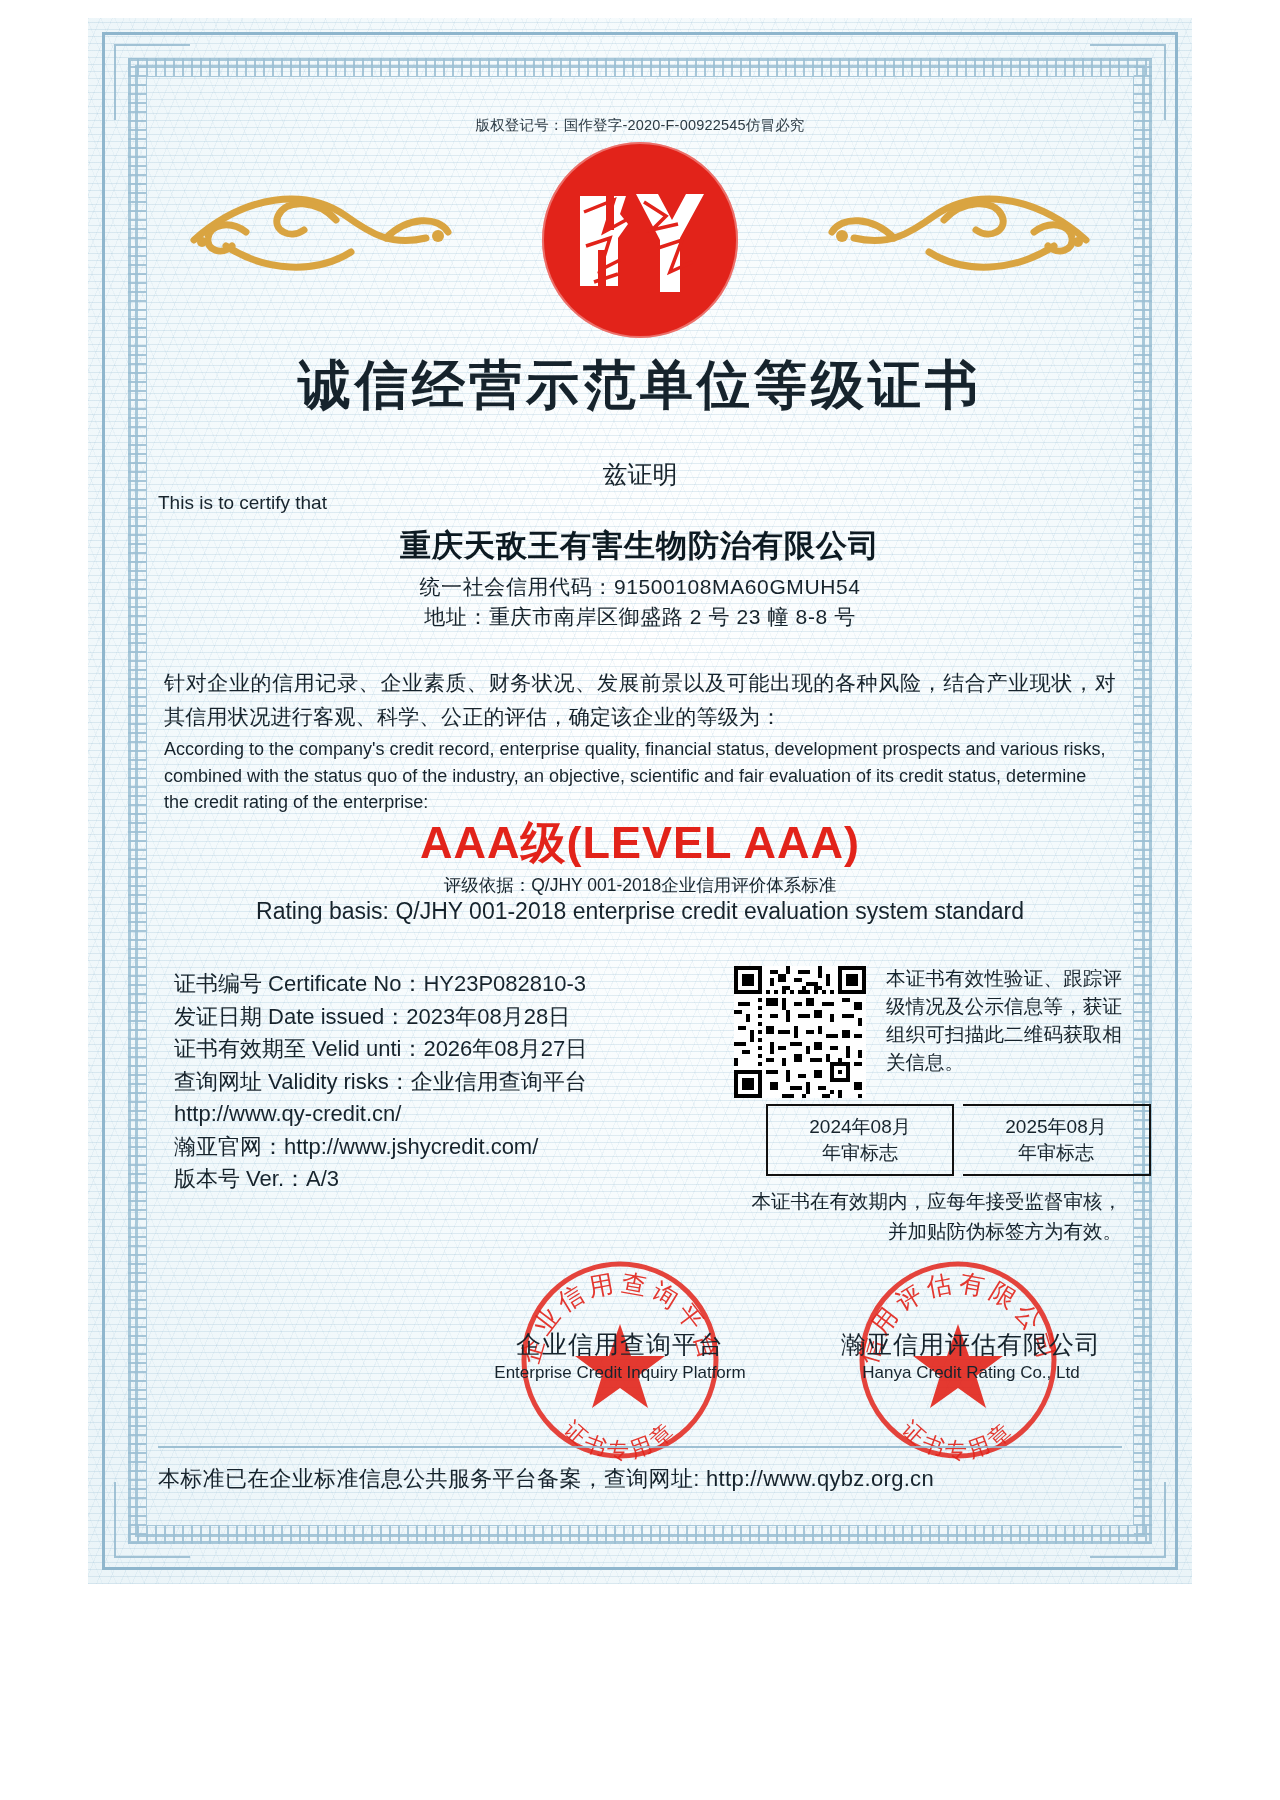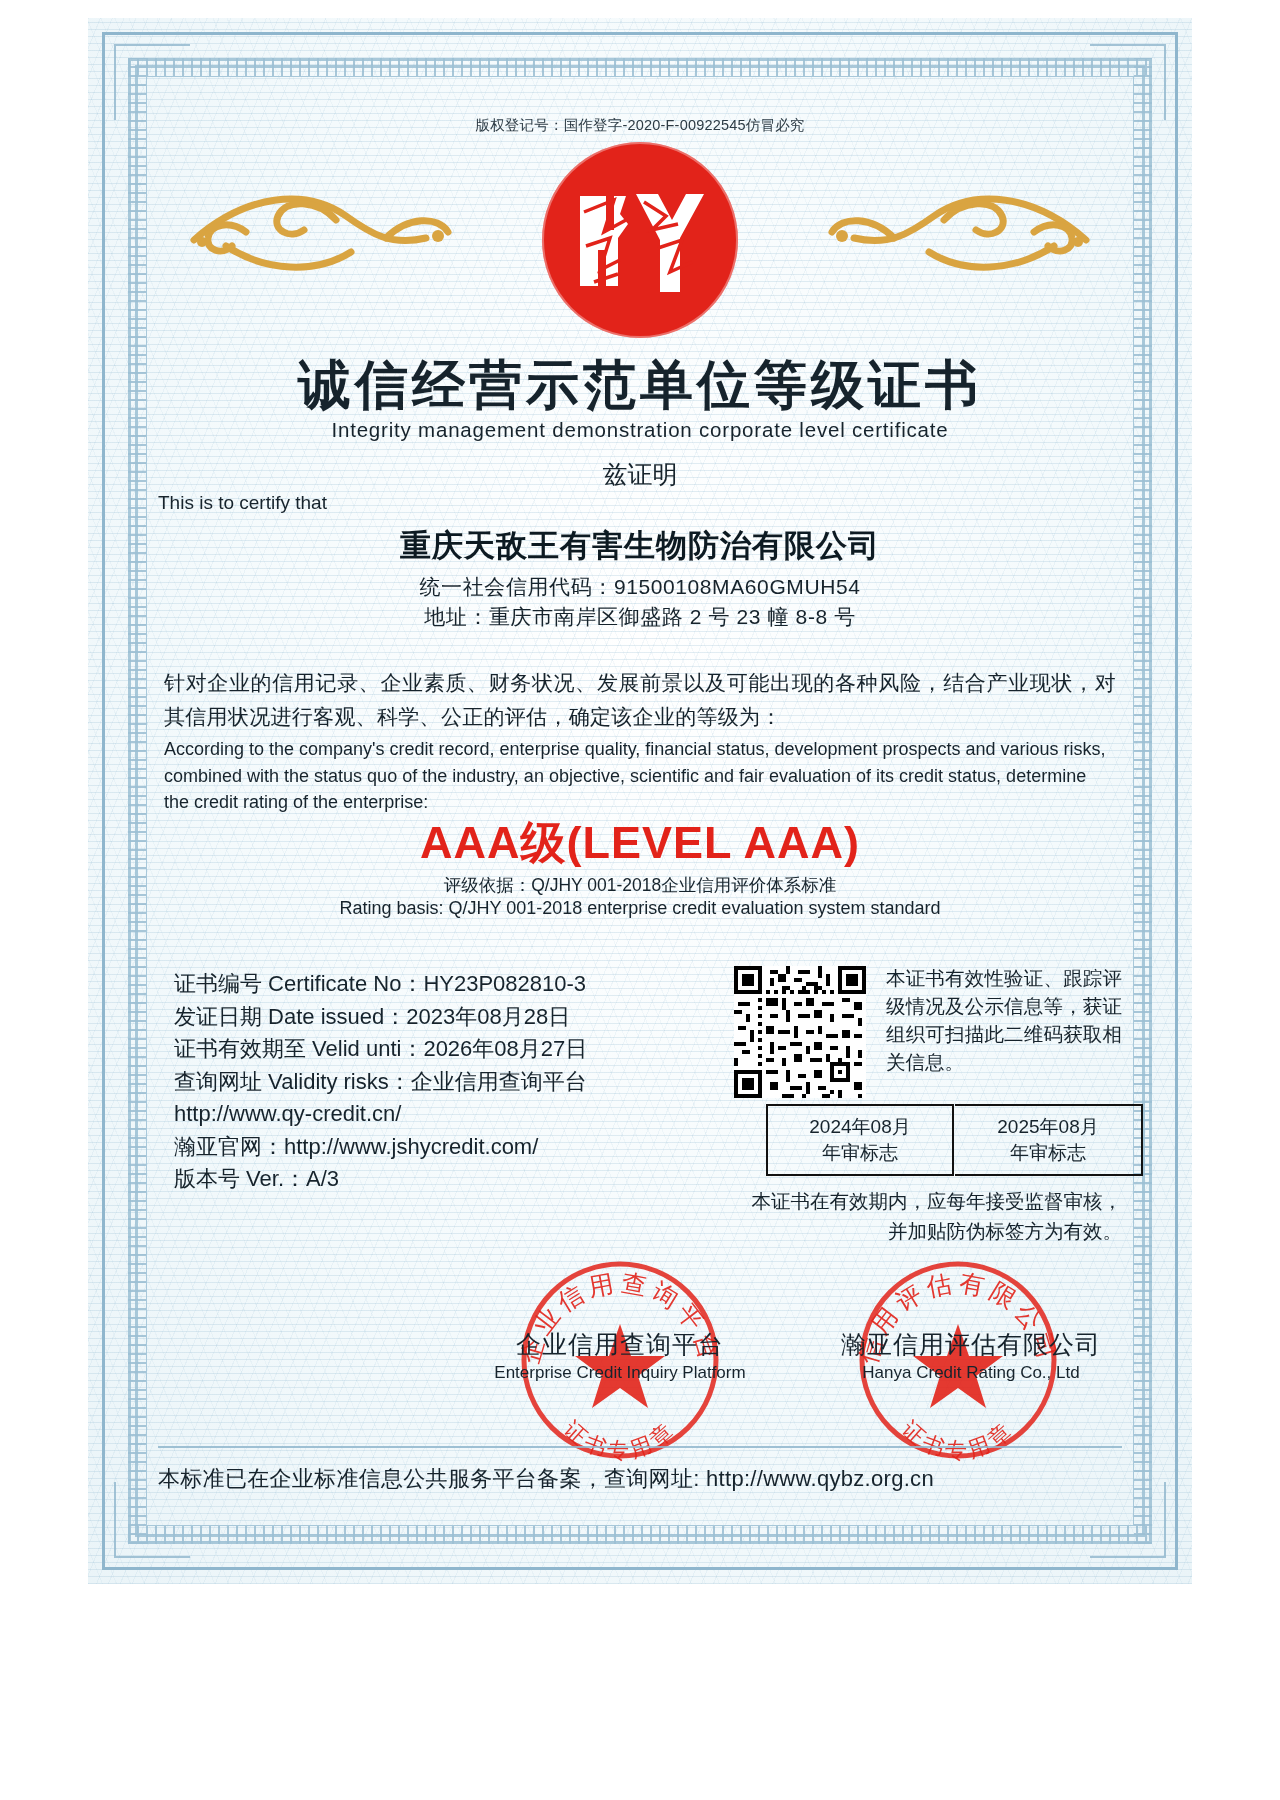--- a/index.html
+++ b/index.html
@@ -258,21 +258,21 @@
     left: 0; right: 0;
     text-align: center;
     font-size: 17.5px;
     color: #16232c;
   }
   .basis-en {
     position: absolute;
     top: 810px;
     left: 0; right: 0;
     text-align: center;
-    font-size: 18px;
+    font-size: 23px;
     color: #16232c;
   }
 
   
   .details {
     position: absolute;
     top: 880px;
     left: 16px;
     width: 540px;
     font-size: 22px;
@@ -300,21 +300,21 @@
     line-height: 28px;
     color: #16232c;
     text-align: justify;
   }
 
   .stamp-boxes {
     position: absolute;
     top: 1016px;
     left: 576px;
     display: flex;
-    gap: 1px;
+    gap: 9px;
     padding-left: 32px;
   }
   .stamp-box {
     width: 188px;
     height: 72px;
     border: 2px solid #111;
     display: flex;
     flex-direction: column;
     align-items: center;
     justify-content: center;
@@ -439,21 +439,20 @@
               <path d="M70 16 L92 30 L78 44 L104 38"></path>
               <path d="M84 62 L108 54 L96 86 L118 76"></path>
               <path d="M20 96 L44 88"></path>
             </g>
           </svg>
         </div>
       </div>
     </div>
 
     <div class="title-cn">诚信经营示范单位等级证书</div>
-    <div class="title-en">Integrity management demonstration corporate level certificate</div>
 
     <div class="certify-cn">兹证明</div>
     <div class="certify-en">This is to certify that</div>
 
     <div class="company">重庆天敌王有害生物防治有限公司</div>
     <div class="credit-code">统一社会信用代码：91500108MA60GMUH54</div>
     <div class="address">地址：重庆市南岸区御盛路 2 号 23 幢 8-8 号</div>
 
     <div class="body-cn">针对企业的信用记录、企业素质、财务状况、发展前景以及可能出现的各种风险，结合产业现状，对其信用状况进行客观、科学、公正的评估，确定该企业的等级为：</div>
     <div class="body-en">According to the company's credit record, enterprise quality, financial status, development prospects and various risks, combined with the status quo of the industry, an objective, scientific and fair evaluation of its credit status, determine the credit rating of the enterprise:</div>

